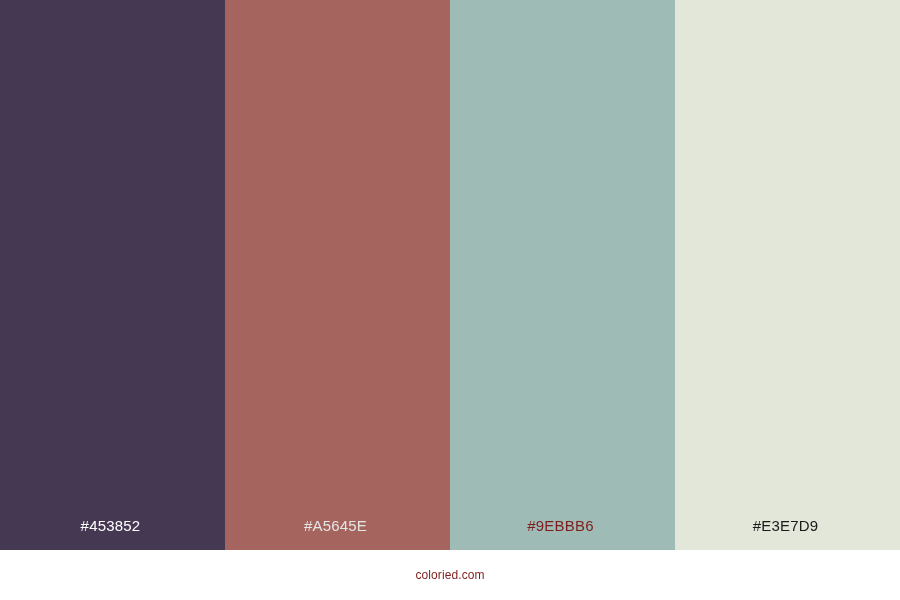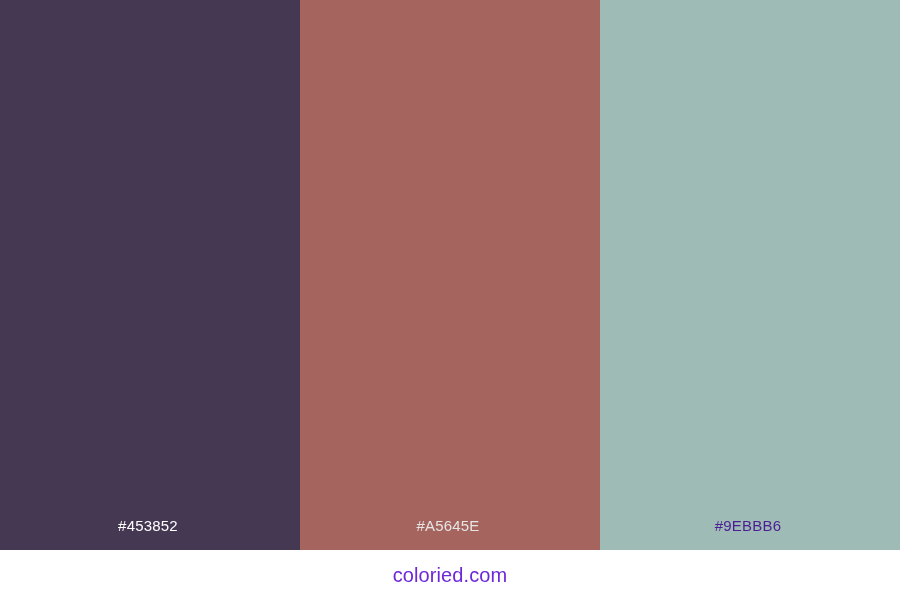--- a/index.html
+++ b/index.html
@@ -54,22 +54,22 @@
   .footer {
     height: 50px;
     width: 900px;
     background: #ffffff;
     display: flex;
     align-items: center;
     justify-content: center;
   }
 
   .footer-text {
-    font-size: 20px;
-    color: #6d28d9;
+    font-size: 12px;
+    color: #7f1d1d;
     letter-spacing: 0.1px;
     font-weight: 400;
   }
 </style>
 </head>
 <body>
 
 <div class="palette-page">
 
   <div class="swatch-strip">
@@ -77,23 +77,26 @@
     <div class="swatch" style="background-color: rgb(69, 56, 82);">
       <span class="swatch-label" style="color: rgb(255, 255, 255);">#453852</span>
     </div>
 
     <div class="swatch" style="background-color: rgb(165, 100, 94);">
       <span class="swatch-label" style="color: #e5e5e5;">#A5645E</span>
     </div>
 
 
     <div class="swatch" style="background-color: rgb(158, 187, 182);">
-      <span class="swatch-label" style="color: #4c1d95;">#9EBBB6</span>
+      <span class="swatch-label" style="color: #7f1d1d;">#9EBBB6</span>
     </div>
 
+    <div class="swatch" style="background-color: rgb(227, 231, 217);">
+      <span class="swatch-label" style="color: rgb(26, 26, 26);">#E3E7D9</span>
+    </div>
 
   </div>
 
   <div class="footer">
     <span class="footer-text">coloried.com</span>
   </div>
 
 </div>
 
 </body></html>

